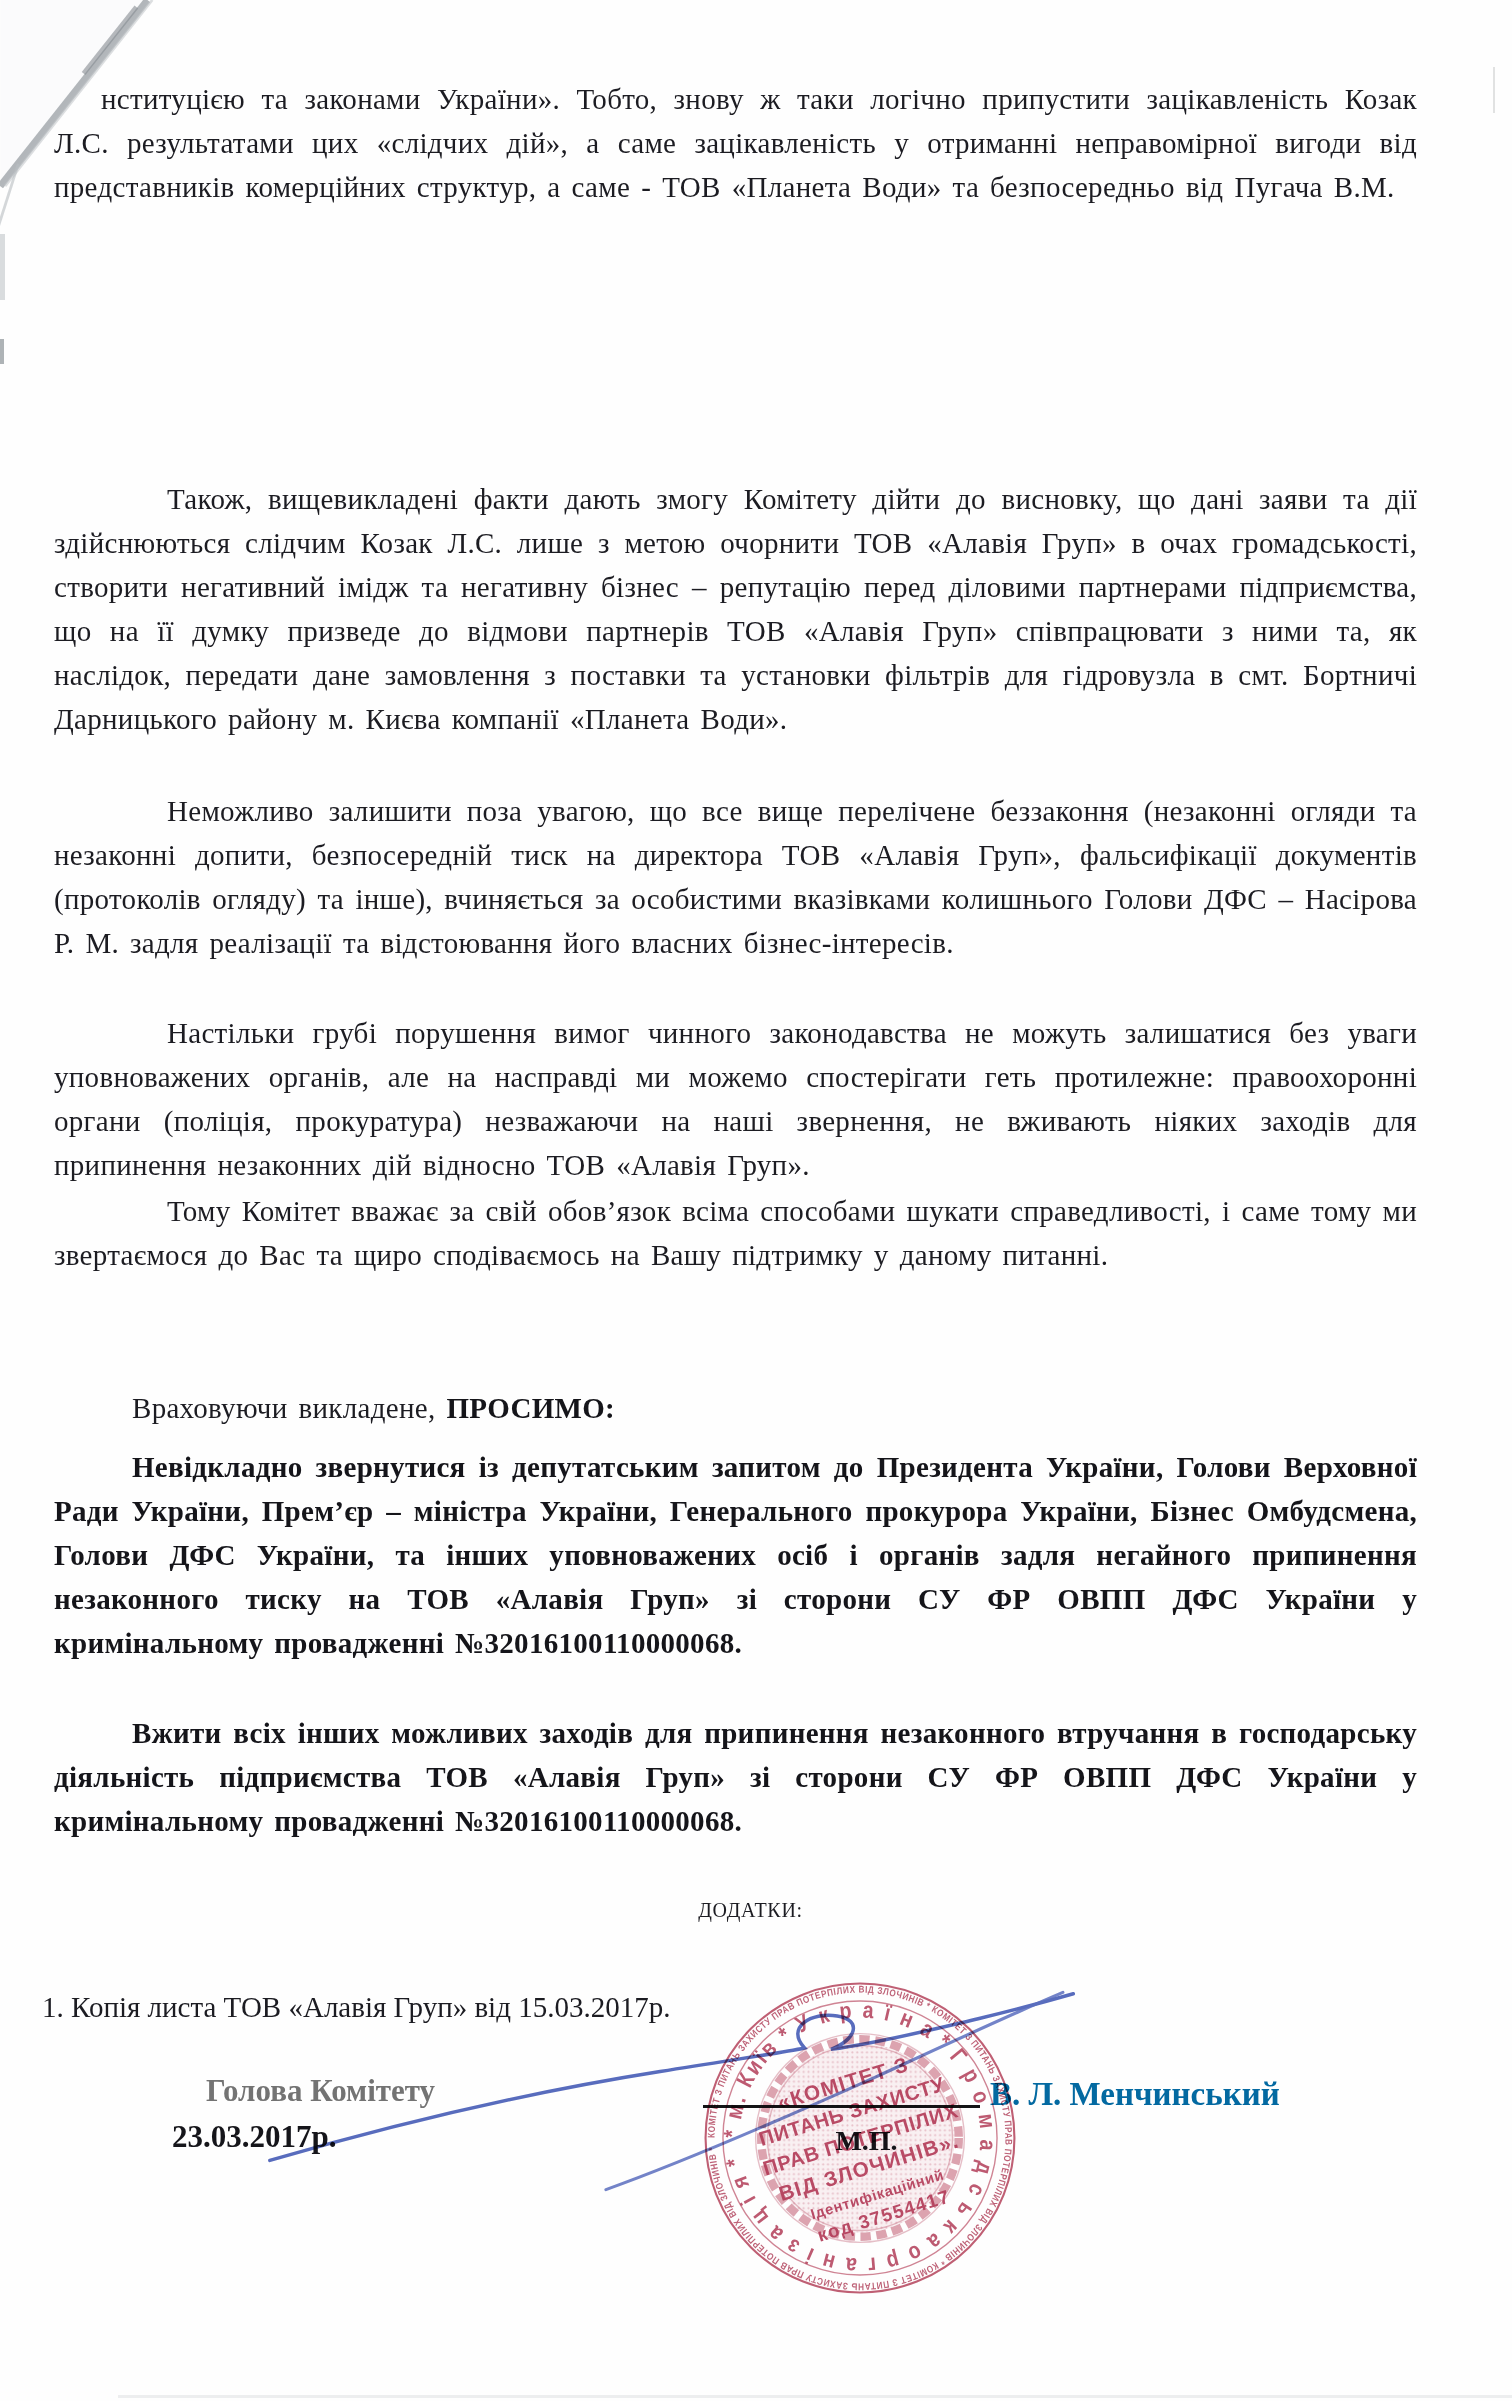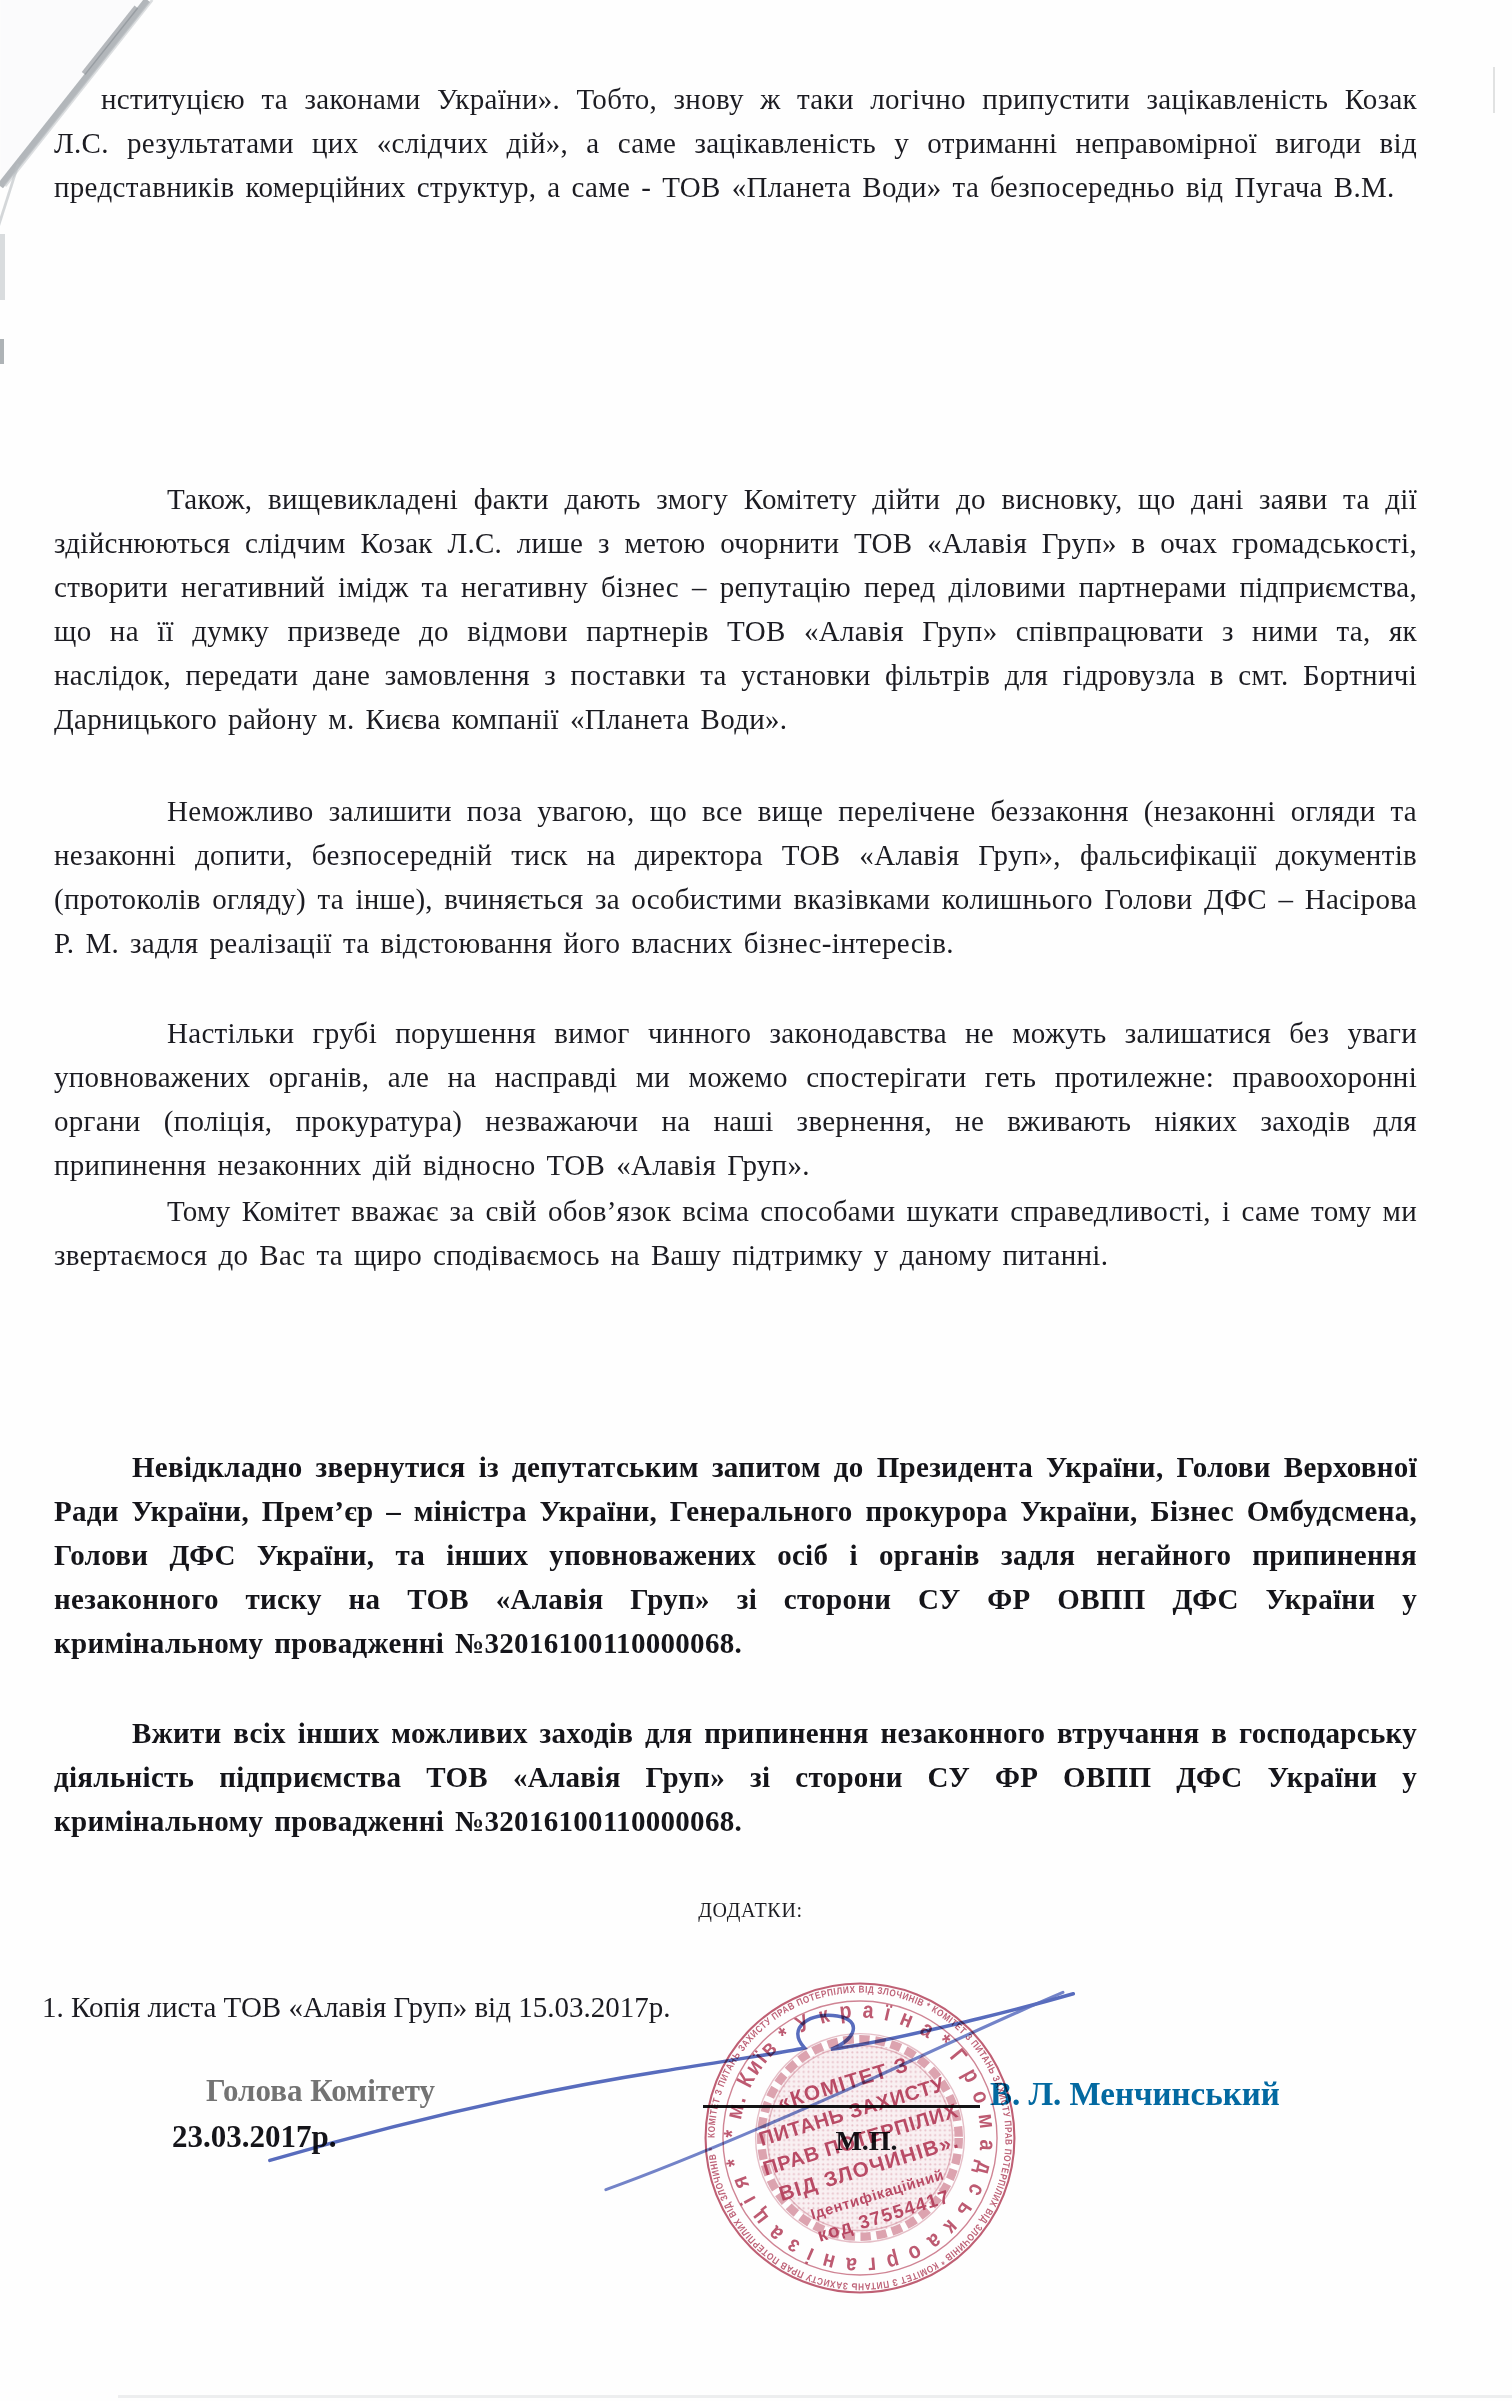--- a/index.html
+++ b/index.html
@@ -53,20 +53,21 @@
 <body>
 
 <div class="page">
 
   <p class="para" style="top:61px;text-indent:47px;">нституцією та законами України». Тобто, знову ж таки логічно припустити зацікавленість Козак Л.С. результатами цих «слідчих дій», а саме зацікавленість у отриманні неправомірної вигоди від представників комерційних структур, а саме - ТОВ «Планета Води» та безпосередньо від Пугача В.М.</p>
   <p class="para indent" style="top:461px">Також, вищевикладені факти дають змогу Комітету дійти до висновку, що дані заяви та дії здійснюються слідчим Козак Л.С. лише з метою очорнити ТОВ «Алавія Груп» в очах громадськості, створити негативний імідж та негативну бізнес – репутацію перед діловими партнерами підприємства, що на її думку призведе до відмови партнерів ТОВ «Алавія Груп» співпрацювати з ними та, як наслідок, передати дане замовлення з поставки та установки фільтрів для гідровузла в смт. Бортничі Дарницького району м. Києва компанії «Планета Води».</p>
   <p class="para indent" style="top:773px">Неможливо залишити поза увагою, що все вище перелічене беззаконня (незаконні огляди та незаконні допити, безпосередній тиск на директора ТОВ «Алавія Груп», фальсифікації документів (протоколів огляду) та інше), вчиняється за особистими вказівками колишнього Голови ДФС – Насірова Р. М. задля реалізації та відстоювання його власних бізнес-інтересів.</p>
   <p class="para indent" style="top:995px">Настільки грубі порушення вимог чинного законодавства не можуть залишатися без уваги уповноважених органів, але на насправді ми можемо спостерігати геть протилежне: правоохоронні органи (поліція, прокуратура) незважаючи на наші звернення, не вживають ніяких заходів для припинення незаконних дій відносно ТОВ «Алавія Груп».</p>
   <p class="para indent" style="top:1173px">Тому Комітет вважає за свій обов’язок всіма способами шукати справедливості, і саме тому ми звертаємося до Вас та щиро сподіваємось на Вашу підтримку у даному питанні.</p>
 
+  <p class="para indent-sm" style="top:1370px"><span>Враховуючи викладене, </span><span class="bold">ПРОСИМО:</span></p>
 
   <p class="para bold indent-sm" style="top:1429px">Невідкладно звернутися із депутатським запитом до Президента України, Голови Верховної Ради України, Прем’єр – міністра України, Генерального прокурора України, Бізнес Омбудсмена, Голови ДФС України, та інших уповноважених осіб і органів задля негайного припинення незаконного тиску на ТОВ «Алавія Груп» зі сторони СУ ФР ОВПП ДФС України у кримінальному провадженні №32016100110000068.</p>
   <p class="para bold indent-sm" style="top:1695px">Вжити всіх інших можливих заходів для припинення незаконного втручання в господарську діяльність підприємства ТОВ «Алавія Груп» зі сторони СУ ФР ОВПП ДФС України у кримінальному провадженні №32016100110000068.</p>
 
   <div class="attachments-heading">ДОДАТКИ:</div>
   <div class="attachment-item">1. Копія листа ТОВ «Алавія Груп» від 15.03.2017р.</div>
 
   <div class="sig-title">Голова Комітету</div>
   <div class="sig-date">23.03.2017р.</div>
   <div class="sig-line"></div>

